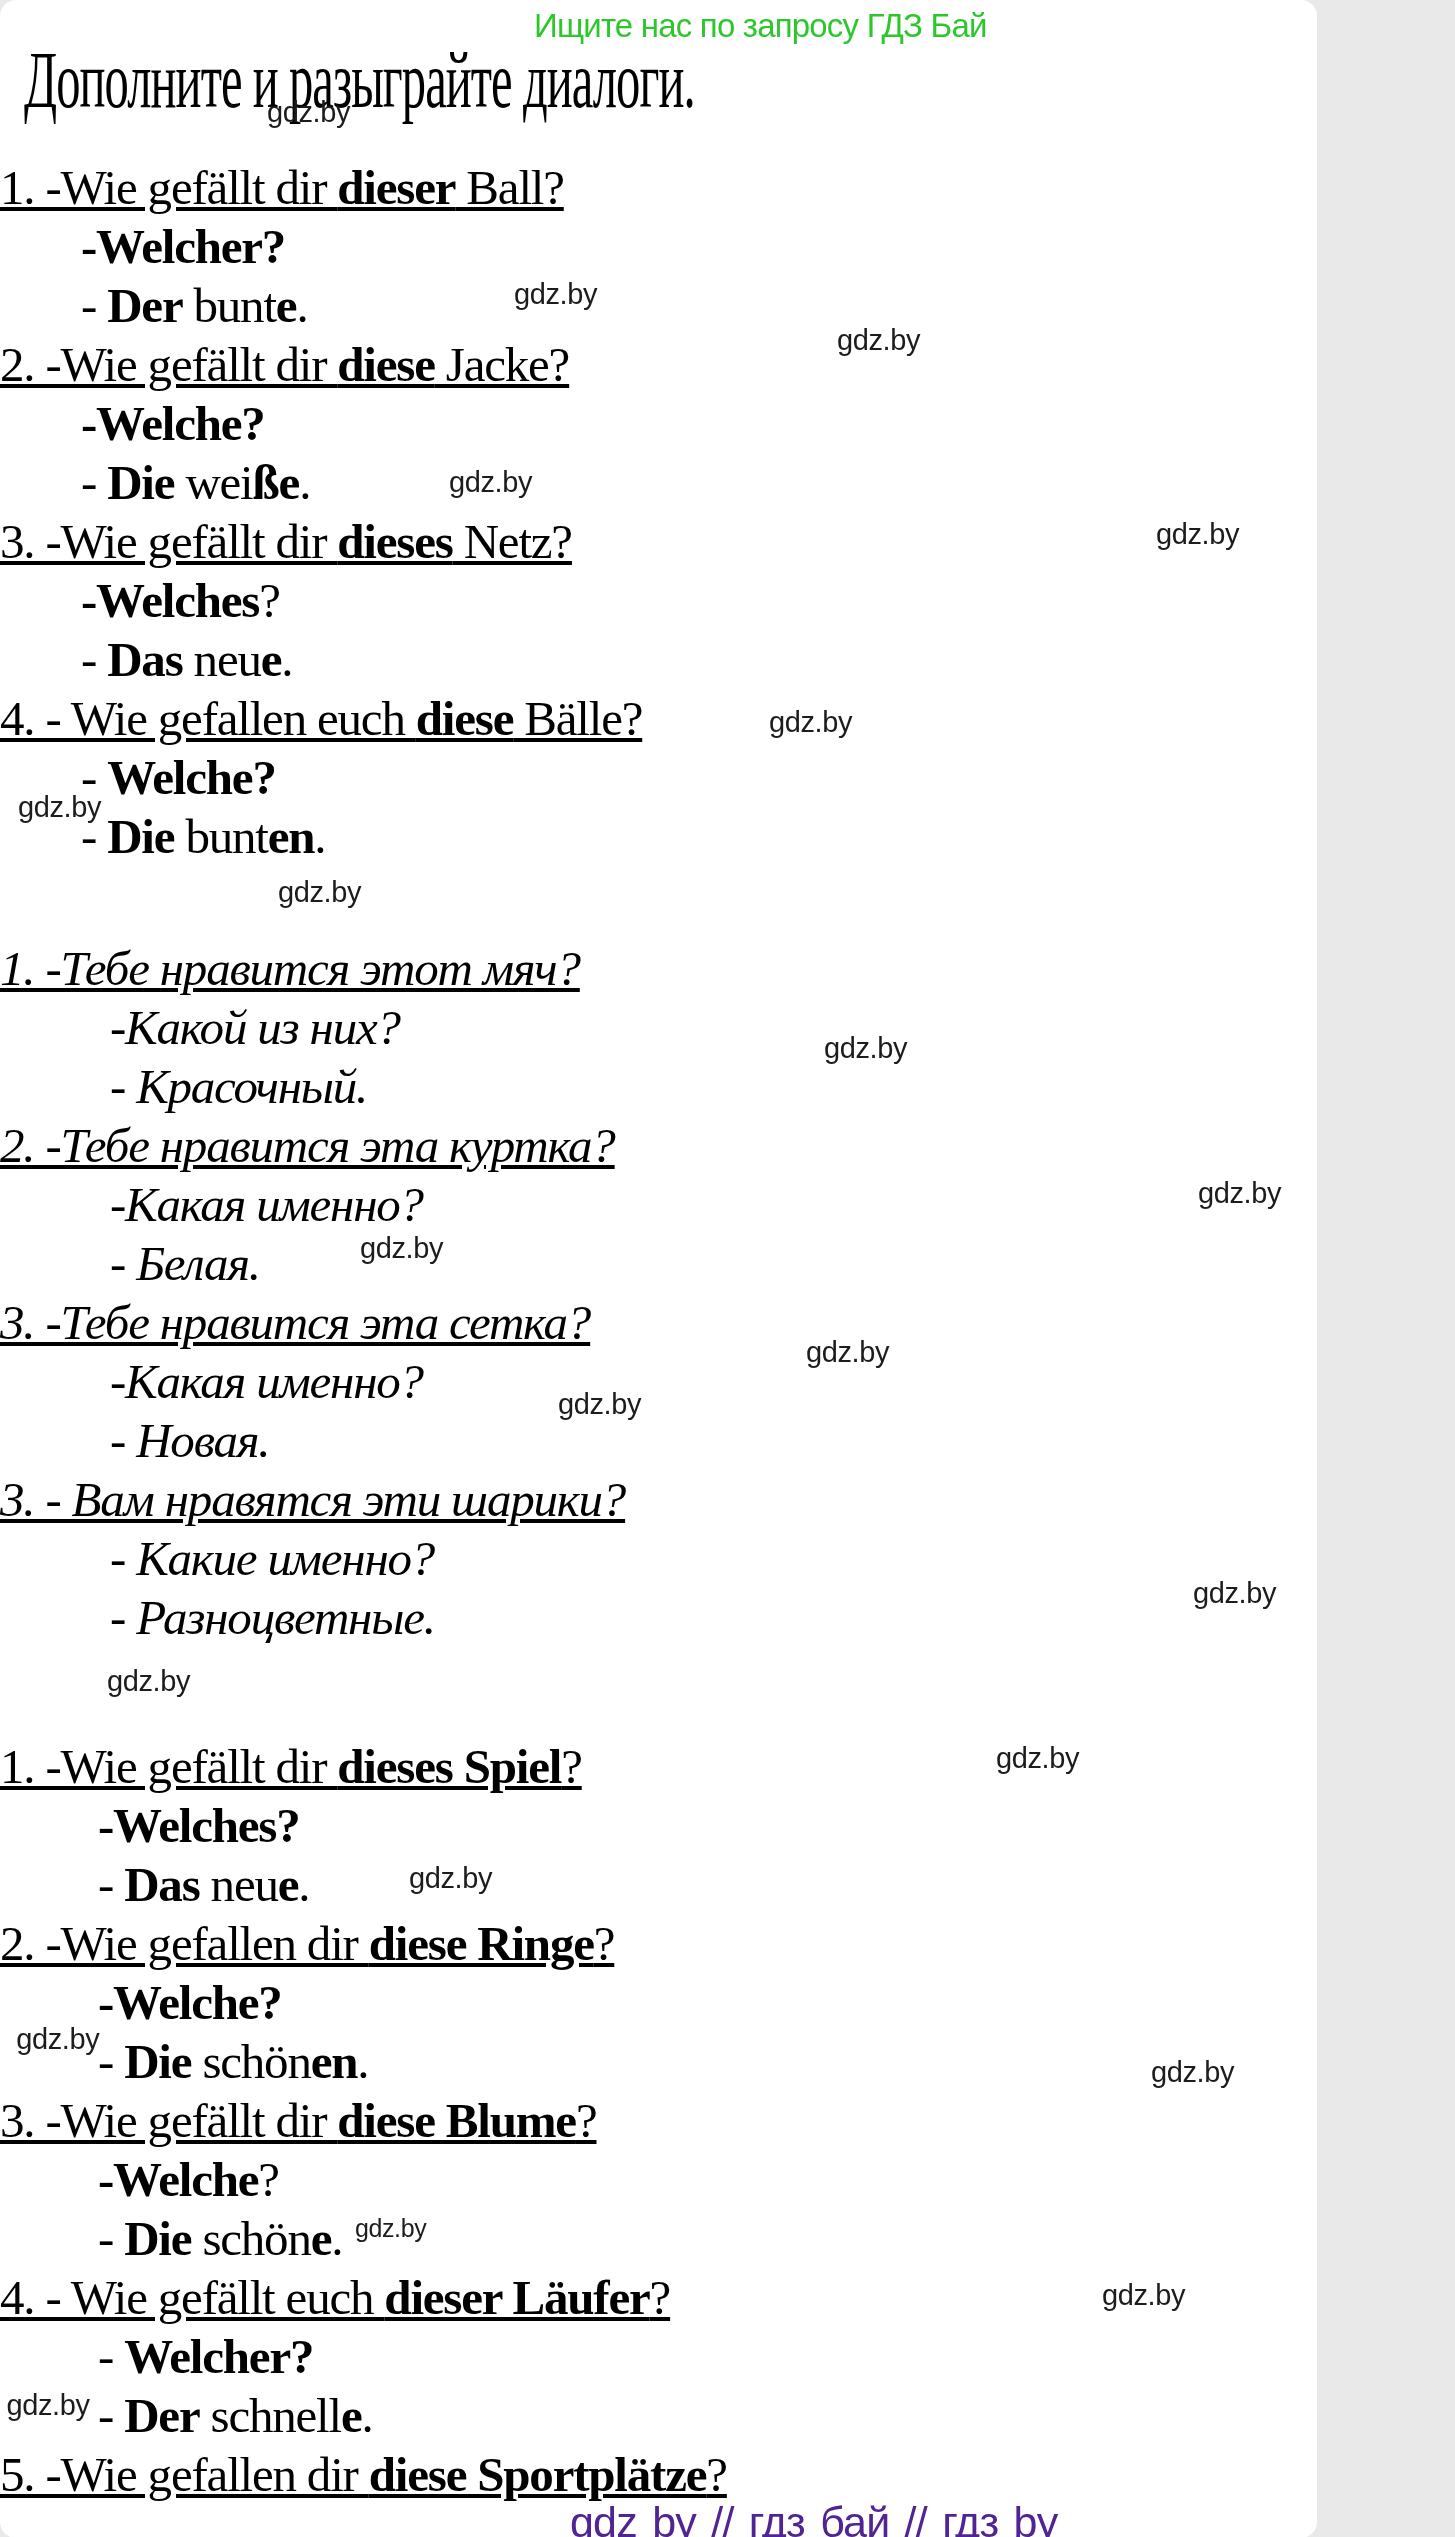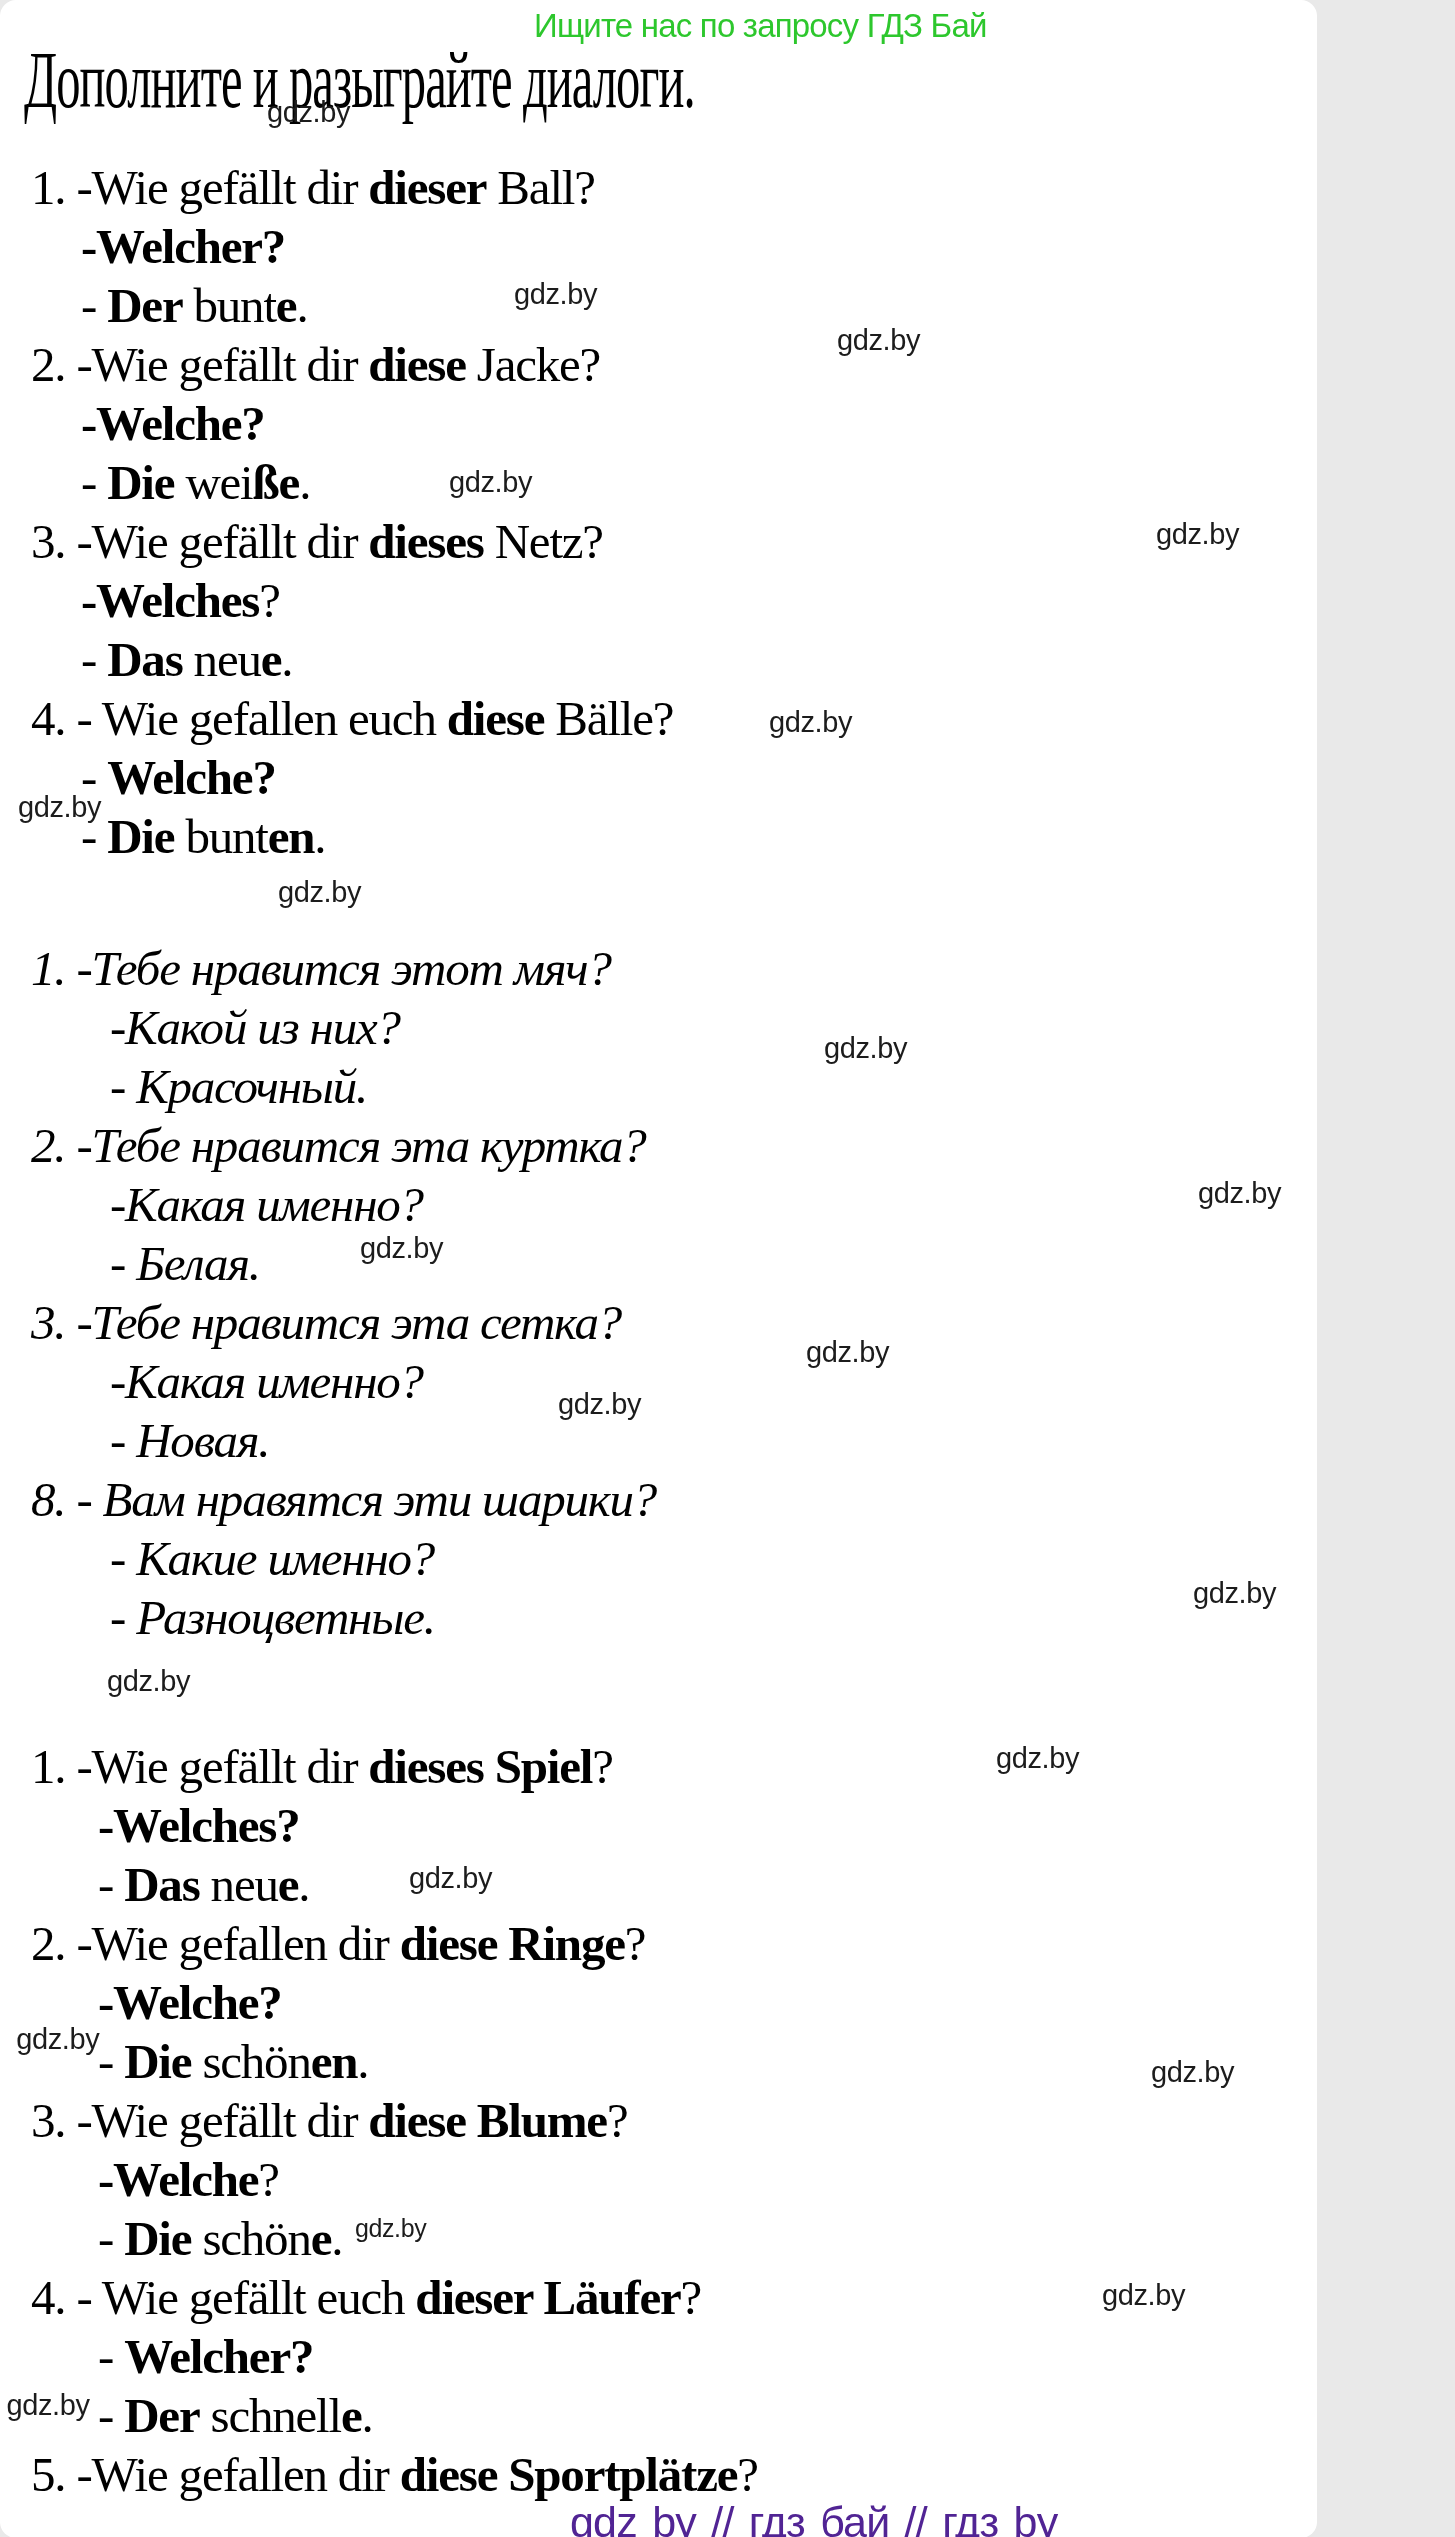--- a/index.html
+++ b/index.html
@@ -41,21 +41,21 @@
     width:100%;
     font-size:49px;
     letter-spacing:-1.2px;
     white-space:nowrap;
   }
   .section .line{
     height:var(--lh);
     line-height:var(--lh);
   }
   .section.russian{font-style:italic;margin-top:20px;}
-  .line.num{padding-left:31px;}
+  .line.num{text-decoration:underline;}
   .line.sub{padding-left:81px;}
   .section.russian .line.sub{padding-left:110px;}
   .section.german2 .line.sub{padding-left:98px;}
   .b{font-weight:bold;}
   .wm{
     position:absolute;
     font-family:"Liberation Sans",sans-serif;
     font-size:29px;
     letter-spacing:-0.4px;
     color:#1c1c1c;
@@ -96,21 +96,21 @@
       <div class="section russian" style="top: 919px; --lh: 59px;">
         <div class="line num"><span class="r">1. -Тебе нравится этот мяч?</span></div>
         <div class="line sub"><span class="r">-Какой из них?</span></div>
         <div class="line sub"><span class="r">- Красочный.</span></div>
         <div class="line num"><span class="r">2. -Тебе нравится эта куртка?</span></div>
         <div class="line sub"><span class="r">-Какая именно?</span></div>
         <div class="line sub"><span class="r">- Белая.</span></div>
         <div class="line num"><span class="r">3. -Тебе нравится эта сетка?</span></div>
         <div class="line sub"><span class="r">-Какая именно?</span></div>
         <div class="line sub"><span class="r">- Новая.</span></div>
-        <div class="line num"><span class="r">8. - Вам нравятся эти шарики?</span></div>
+        <div class="line num"><span class="r">3. - Вам нравятся эти шарики?</span></div>
         <div class="line sub"><span class="r">- Какие именно?</span></div>
         <div class="line sub"><span class="r">- Разноцветные.</span></div>
       </div>
       <div class="section german2" style="top: 1737px; --lh: 59px;">
         <div class="line num"><span class="r">1. -Wie gefällt dir </span><span class="b">dieses Spiel</span><span class="r">?</span></div>
         <div class="line sub"><span class="b">-Welches?</span></div>
         <div class="line sub"><span class="r">- </span><span class="b">Das</span><span class="r"> neu</span><span class="b">e</span><span class="r">.</span></div>
         <div class="line num"><span class="r">2. -Wie gefallen dir </span><span class="b">diese Ringe</span><span class="r">?</span></div>
         <div class="line sub"><span class="b">-Welche?</span></div>
         <div class="line sub"><span class="r">- </span><span class="b">Die</span><span class="r"> schön</span><span class="b">en</span><span class="r">.</span></div>

